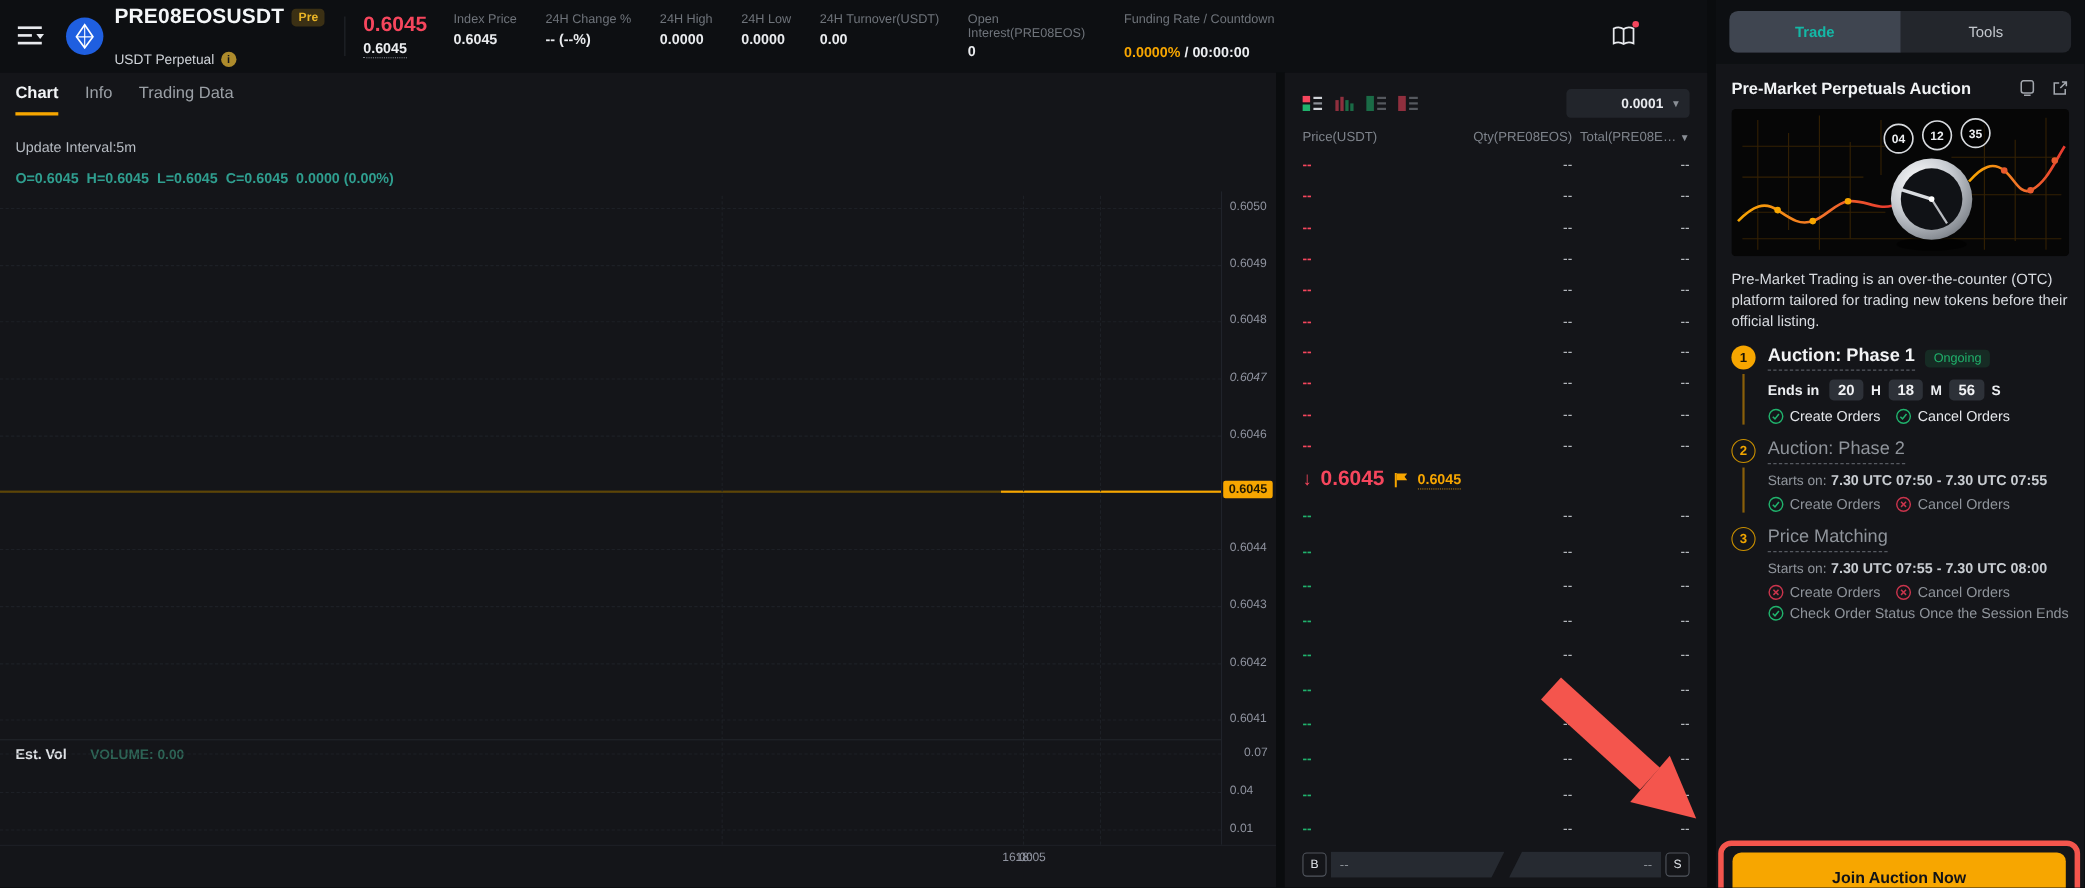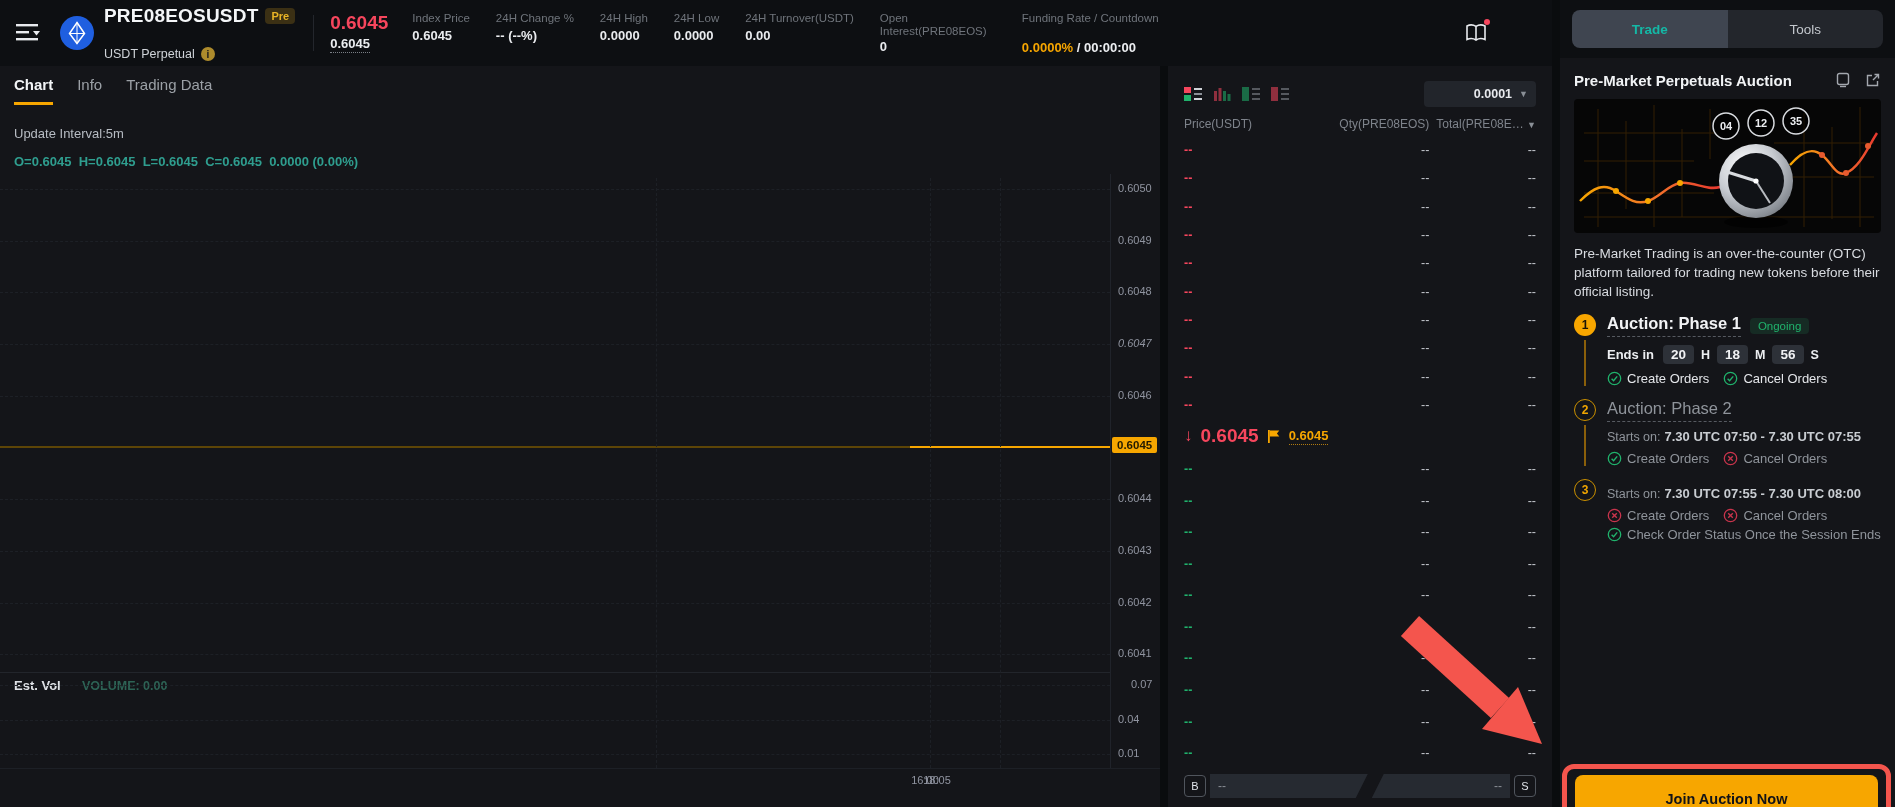--- a/index.html
+++ b/index.html
@@ -569,20 +569,23 @@
               </span>
             </div>
         </div>
       </div>
 
       <div class="phase">
         <div class="ph-rail">
           <span class="ph-circle ring">3</span>
         </div>
         <div class="ph-content">
+          <div class="ph-title-row">
+            <span class="ph-title dim">Price Matching</span>
+          </div>
           <div class="starts-row">
             <span>Starts on:</span><b>7.30 UTC 07:55 - 7.30 UTC 08:00</b>
           </div>
           <div class="perms dim">
               <span class="perm">
                 <svg width="15" height="15" viewBox="0 0 15 15">
                   <circle cx="7.5" cy="7.5" r="6.2" fill="none" stroke="#c9344c" stroke-width="1.3"></circle>
                   <path d="M5.2 5.2 l4.6 4.6 M9.8 5.2 l-4.6 4.6" fill="none" stroke="#c9344c" stroke-width="1.4"></path>
                 </svg>
                 <span>Create Orders</span>

